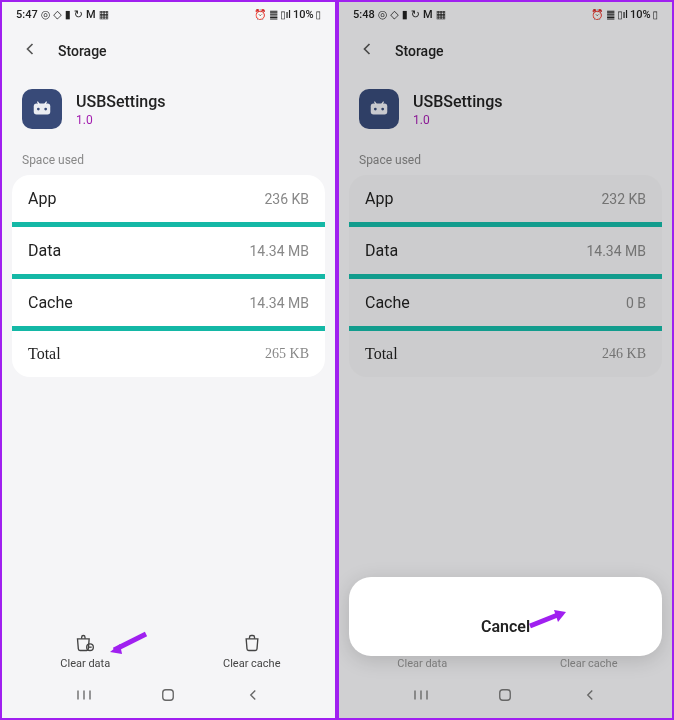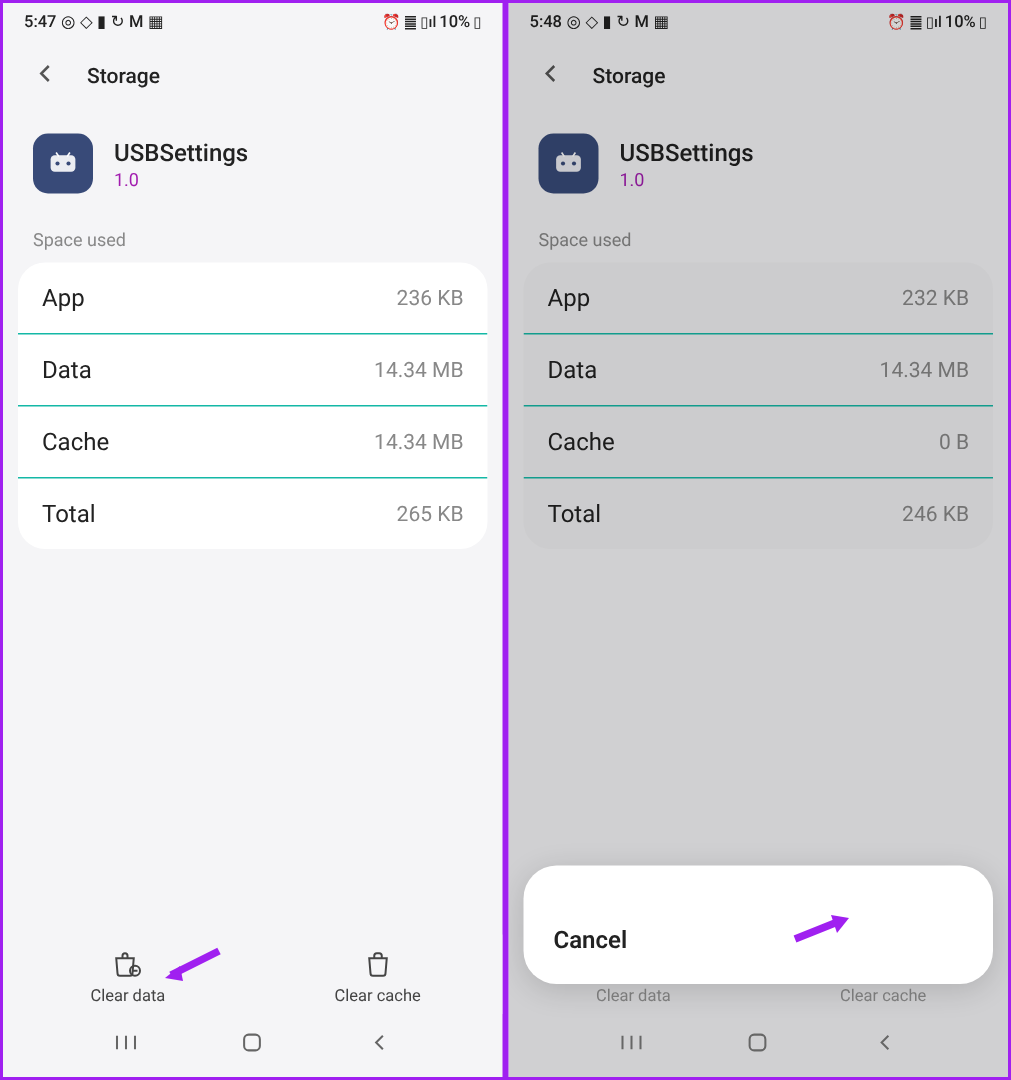--- a/index.html
+++ b/index.html
@@ -79,23 +79,23 @@
     background: #fff;
     border-radius: 18px;
     margin: 0 10px;
     overflow: hidden;
   }
   .row {
     display: flex;
     justify-content: space-between;
     align-items: center;
     padding: 14px 16px;
-    border-bottom: 1px solid #14b8a6;
-  }
-  .row:last-child { border-bottom: none; }
+    border-bottom: 5px solid #14b8a6;
+  }
+  .row:last-child { border-bottom: none; font-family: Liberation Serif, serif; }
   .row-label { font-size: 16px; color: #222; }
   .row-value { font-size: 14px; color: #888; }
   .actions {
     display: flex;
     padding: 10px 0 6px;
     background: #f5f5f7;
   }
   .action-btn {
     flex: 1;
     display: flex;
@@ -136,21 +136,21 @@
     font-size: 14px;
     color: #333;
     line-height: 1.45;
   }
   .dialog-actions {
     display: flex;
     margin-top: 16px;
   }
   .dialog-btn {
     flex: 1;
-    text-align: left;
+    text-align: center;
     font-size: 16px;
     font-weight: 600;
     color: #222;
     padding: 6px 0;
   }
   .ghost-actions {
     position: absolute;
     bottom: 42px;
     left: 0;
     right: 0;

